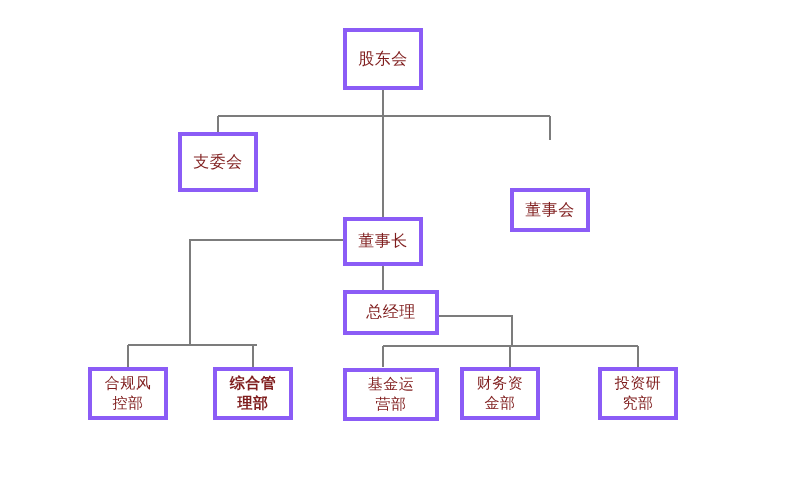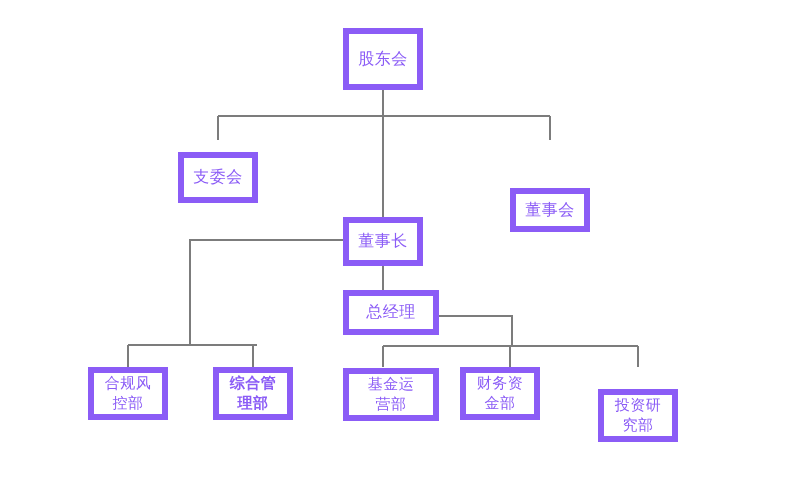--- a/index.html
+++ b/index.html
@@ -22,27 +22,27 @@
     position: absolute;
     left: 0;
     top: 0;
     width: 800px;
     height: 497px;
     pointer-events: none;
   }
   .node {
     position: absolute;
     box-sizing: border-box;
-    border: 6px solid #8b5cf6;
+    border: 4px solid #8b5cf6;
     background: #ffffff;
     display: flex;
     align-items: center;
     justify-content: center;
     text-align: center;
-    color: #8b5cf6;
+    color: #7f1d1d;
     font-size: 16px;
     line-height: 1.28;
     letter-spacing: 0.5px;
     z-index: 2;
   }
   .node .label {
     display: block;
     width: 100%;
     white-space: pre-line;
     padding: 0 2px;
@@ -77,21 +77,21 @@
       <path d="M 383 346 L 383 367"></path>
       <path d="M 510 346 L 510 367"></path>
       <path d="M 638 346 L 638 367"></path>
     </g>
   </svg>
 
   <div class="node" style="left:343px; top:28px; width:80px; height:62px;">
     <span class="label">股东会</span>
   </div>
 
-  <div class="node" style="left:178px; top:152px; width:80px; height:51px;">
+  <div class="node" style="left:178px; top:132px; width:80px; height:60px;">
     <span class="label">支委会</span>
   </div>
 
   <div class="node" style="left:510px; top:140px; width:80px; height:44px;margin-top:48px;">
     <span class="label">董事会</span>
   </div>
 
   <div class="node" style="left:343px; top:217px; width:80px; height:49px;">
     <span class="label">董事长</span>
   </div>
@@ -113,18 +113,18 @@
   <div class="node leaf" style="left:343px; top:368px; width:96px; height:53px;">
     <span class="label">基金运
 营部</span>
   </div>
 
   <div class="node leaf" style="left:460px; top:367px; width:80px; height:53px;">
     <span class="label">财务资
 金部</span>
   </div>
 
-  <div class="node leaf" style="left:598px; top:389px; width:80px; height:53px;">
+  <div class="node leaf" style="left:598px; top:367px; width:80px; height:53px;">
     <span class="label">投资研
 究部</span>
   </div>
 
 </div>
 
 </body></html>

